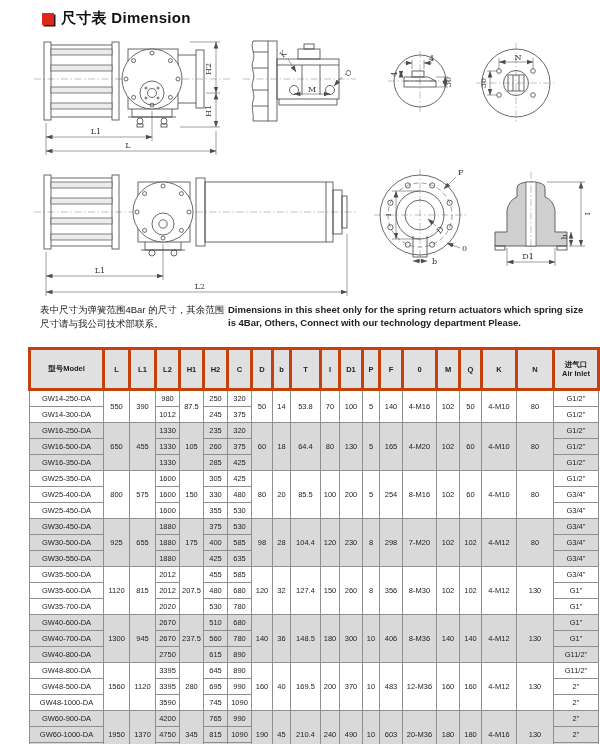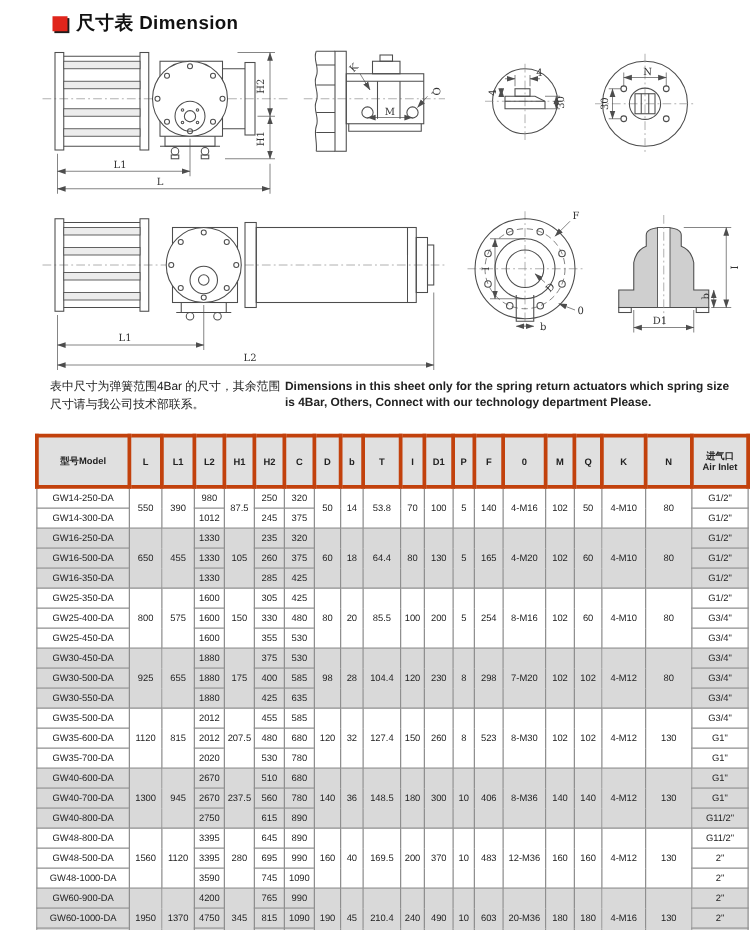--- a/index.html
+++ b/index.html
@@ -473,21 +473,21 @@
         <td>2012</td>
         <td rowspan="3">207.5</td>
         <td>455</td>
         <td>585</td>
         <td rowspan="3">120</td>
         <td rowspan="3">32</td>
         <td rowspan="3">127.4</td>
         <td rowspan="3">150</td>
         <td rowspan="3">260</td>
         <td rowspan="3">8</td>
-        <td rowspan="3">523</td>
+        <td rowspan="3">356</td>
         <td rowspan="3">8-M30</td>
         <td rowspan="3">102</td>
         <td rowspan="3">102</td>
         <td rowspan="3">4-M12</td>
         <td rowspan="3">130</td>
         <td>G3/4"</td>
       </tr>
       <tr>
         <td>GW35-600-DA</td>
         <td>2012</td>

